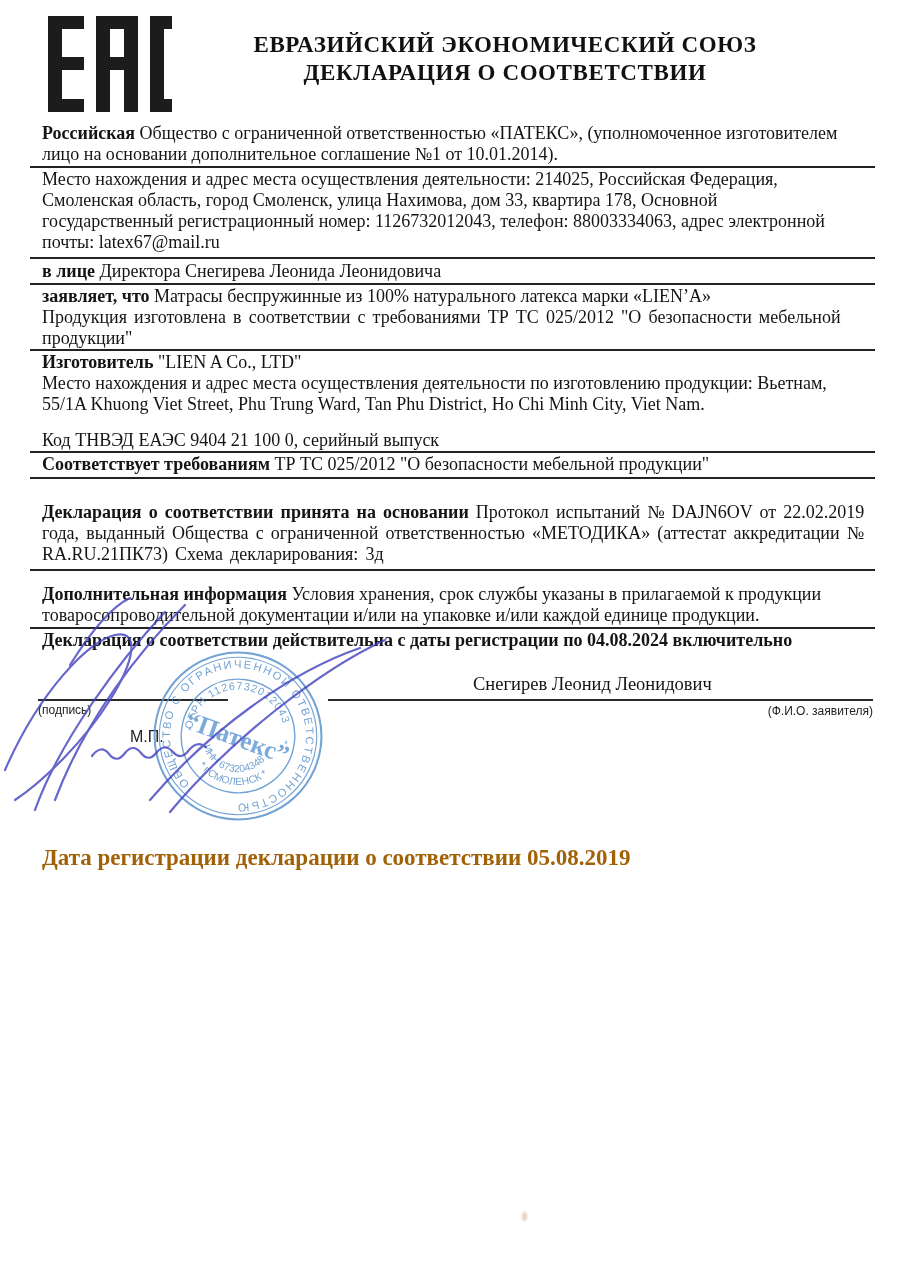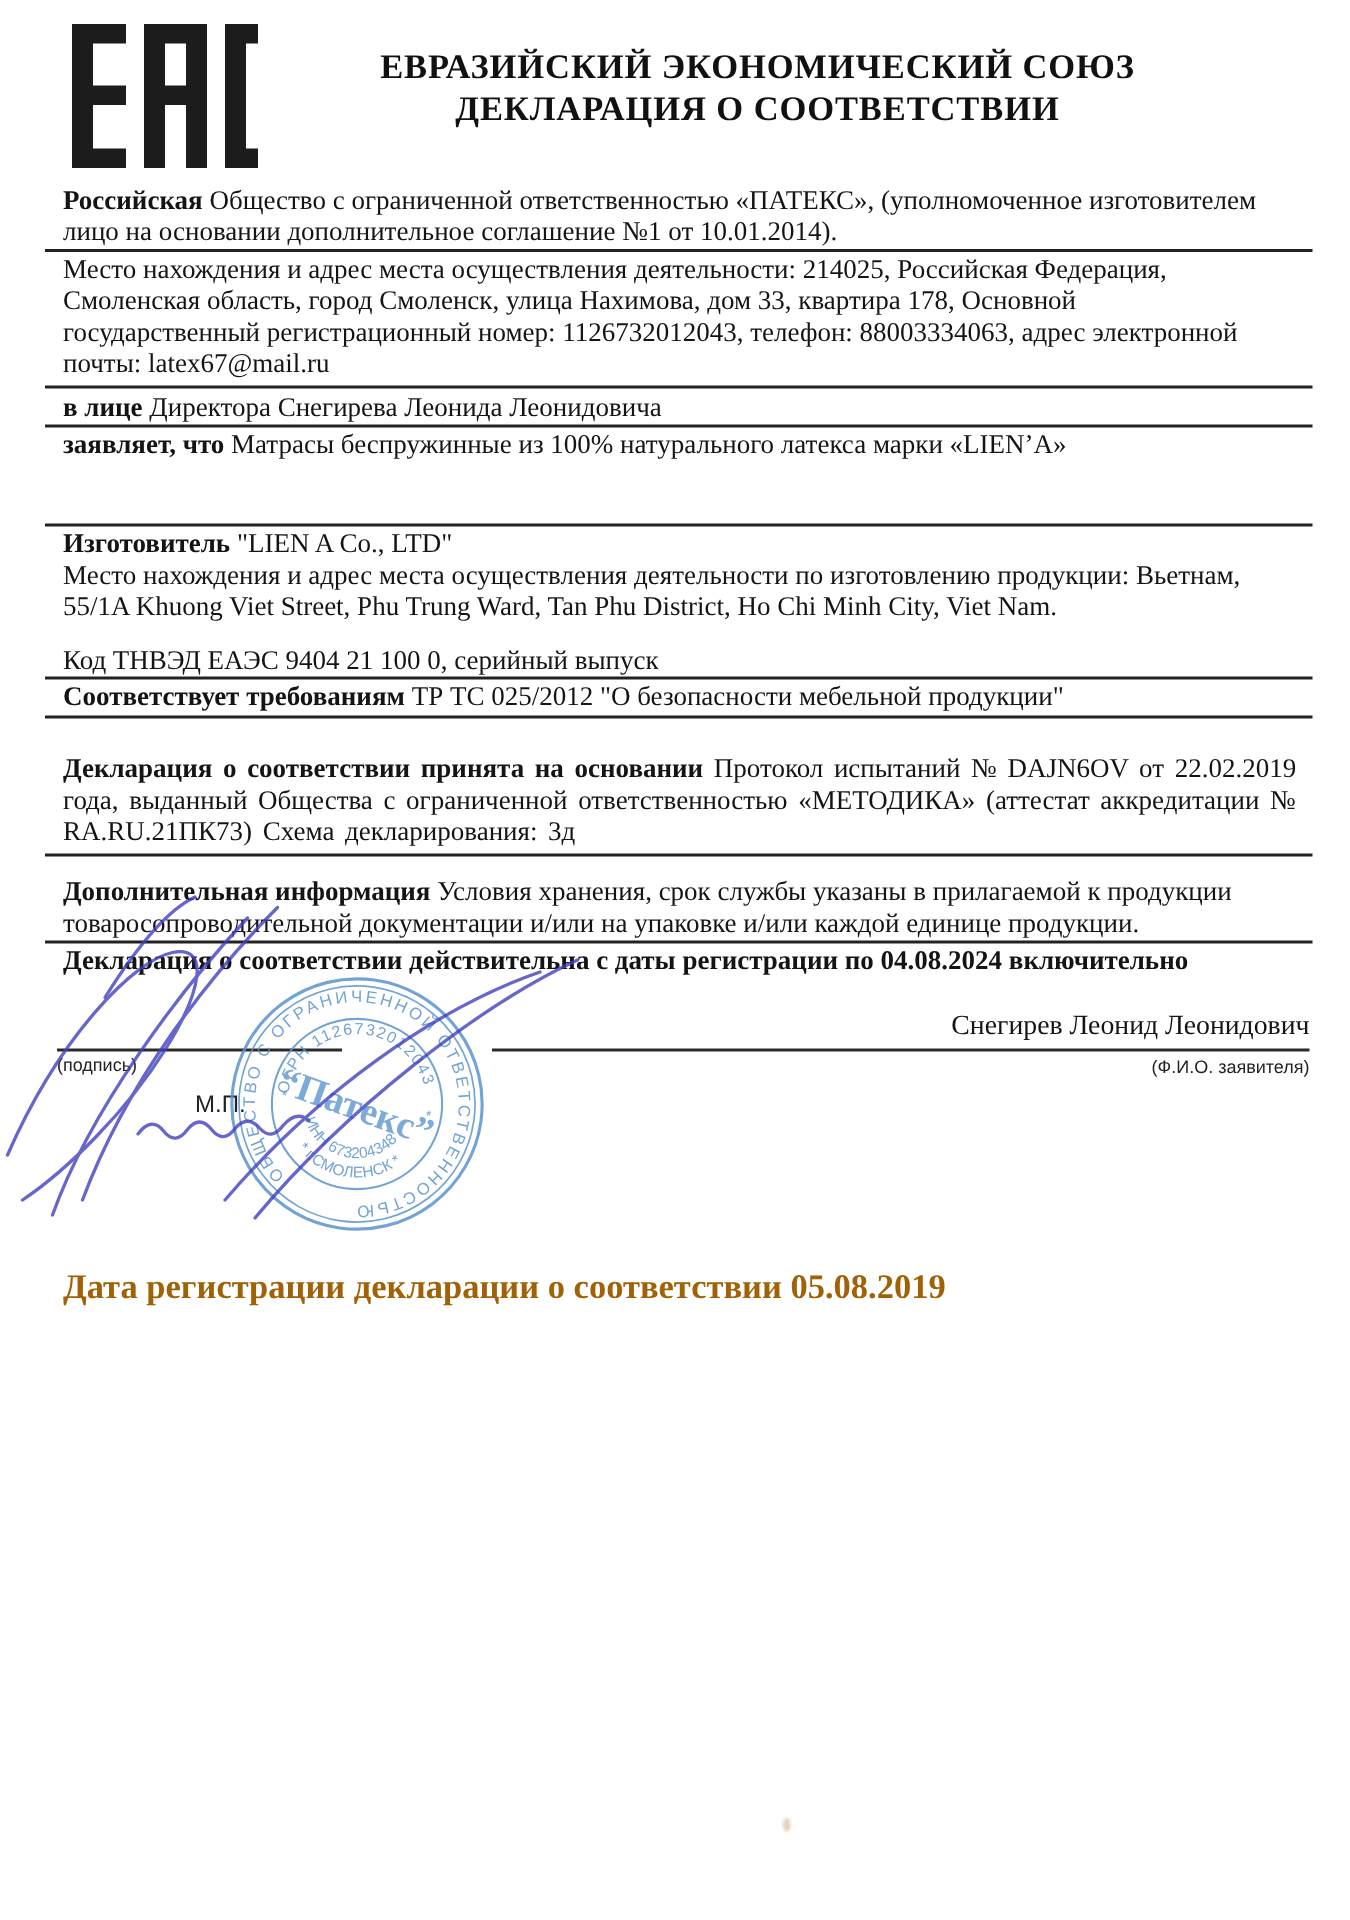--- a/index.html
+++ b/index.html
@@ -13,21 +13,21 @@
   .title{position:absolute;left:140px;top:31px;width:730px;text-align:center;}
   .title div{font-size:23px;font-weight:bold;line-height:28px;letter-spacing:.6px;color:#111;}
   
   .par{position:absolute;left:42px;width:834px;font-size:18px;line-height:21px;
        white-space:pre-line;color:#141414;}
   .par b{font-weight:bold;}
   .ws{word-spacing:2.6px;}
   .hr{position:absolute;left:30px;width:845px;height:2px;background:#222;}
   .bold{font-weight:bold;}
   
-  .fio-name{position:absolute;right:27px;top:674px;width:400px;text-align:right;
+  .fio-name{position:absolute;right:27px;top:674px;width:400px;text-align:left;
             font-size:18.5px;color:#141414;}
   .sigline{position:absolute;height:2px;background:#2a2a2a;top:699px;}
   .sigline.left{left:38px;width:190px;}
   .sigline.right{left:328px;width:545px;}
   .caption{position:absolute;font-family:"Liberation Sans", sans-serif;font-size:12px;color:#222;}
   .cap-sign{left:38px;top:703px;width:190px;text-align:left;}
   .cap-fio{left:328px;top:704px;width:545px;text-align:right;}
   .cap-mp{left:130px;top:728px;font-size:16px;}
   .stamp{position:absolute;left:152px;top:650px;width:172px;height:172px;
          transform:rotate(8deg);opacity:.85;}
@@ -76,20 +76,22 @@
   <div class="par" style="top:169px"><span>Место нахождения и адрес места осуществления деятельности: 214025, Российская Федерация,
 Смоленская область, город Смоленск, улица Нахимова, дом 33, квартира 178, Основной
 государственный регистрационный номер: 1126732012043, телефон: 88003334063, адрес электронной
 почты: latex67@mail.ru</span></div>
   <div class="hr" style="top:257px"></div>
 
   <div class="par" style="top:261px"><b>в лице</b><span> Директора Снегирева Леонида Леонидовича</span></div>
   <div class="hr" style="top:283px"></div>
 
   <div class="par" style="top:286px"><b>заявляет, что</b><span> Матрасы беспружинные из 100% натурального латекса марки «LIEN’A»</span></div>
+  <div class="par ws" style="top:307px"><span>Продукция изготовлена в соответствии с требованиями ТР ТС 025/2012 "О безопасности мебельной
+продукции"</span></div>
   <div class="hr" style="top:349px"></div>
 
   <div class="par" style="top:352px"><b>Изготовитель</b><span> "LIEN A Co., LTD"</span></div>
   <div class="par" style="top:373px"><span>Место нахождения и адрес места осуществления деятельности по изготовлению продукции: Вьетнам,
 55/1A Khuong Viet Street, Phu Trung Ward, Tan Phu District, Ho Chi Minh City, Viet Nam.</span></div>
 
   <div class="par" style="top:430px"><span>Код ТНВЭД ЕАЭС 9404 21 100 0, серийный выпуск</span></div>
   <div class="hr" style="top:451px"></div>
 
   <div class="par" style="top:454px"><b>Соответствует требованиям</b><span> ТР ТС 025/2012 "О безопасности мебельной продукции"</span></div>

